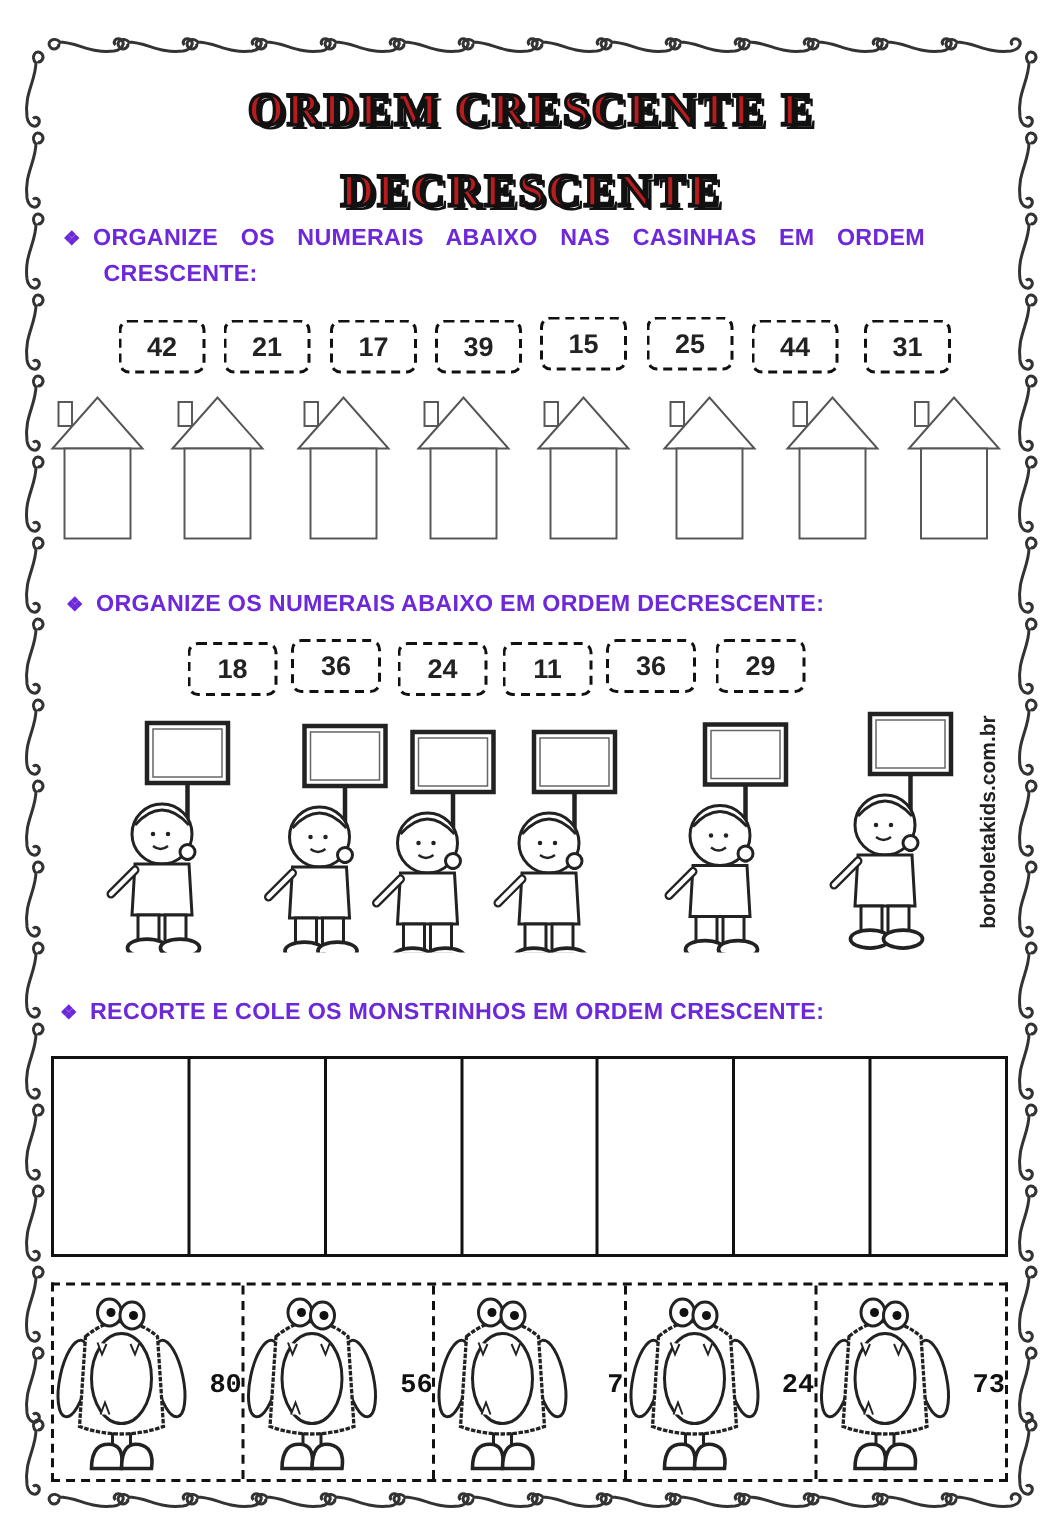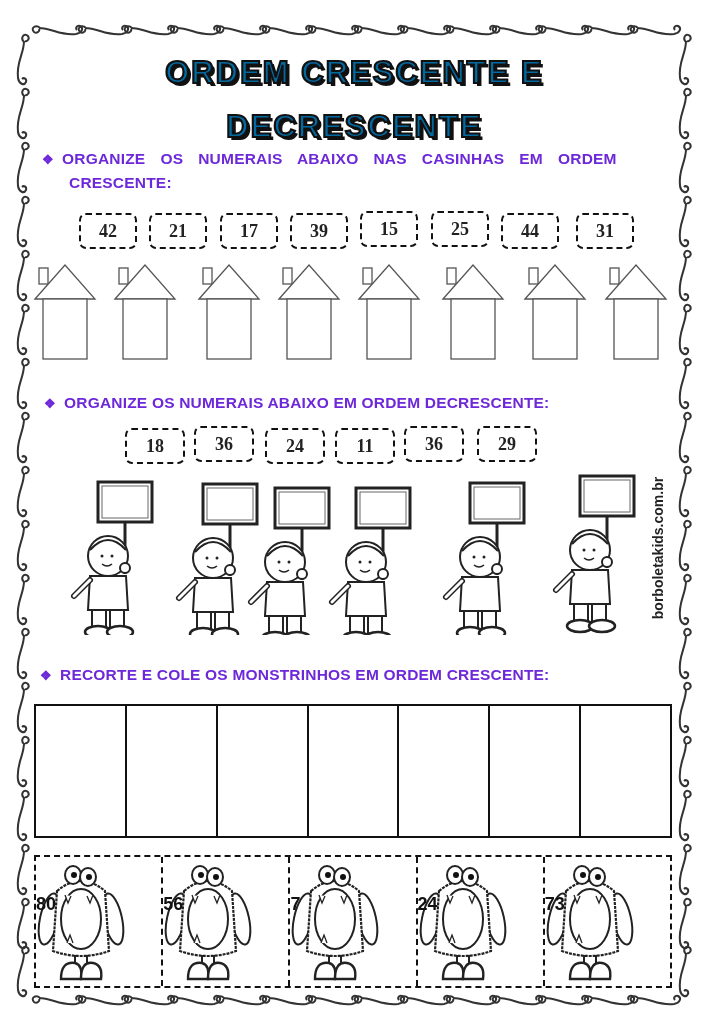--- a/index.html
+++ b/index.html
@@ -1,31 +1,31 @@
 <!DOCTYPE html>
 <html><head>
 <meta charset="utf-8">
 <style>
   html,body{margin:0;padding:0;background:#fff;}
   body{width:709px;height:1024px;position:relative;overflow:hidden;font-family:"Liberation Sans",sans-serif;color:#111;}
   .abs{position:absolute;}
   svg{display:block;}
-  .title{position:absolute;left:0;width:709px;text-align:center;font-family:Liberation Sans, sans-serif;font-weight:bold;font-size:31px;letter-spacing:2px;color:#0369a1;
+  .title{position:absolute;left:0;width:709px;text-align:center;font-family:Liberation Serif, serif;font-weight:bold;font-size:31px;letter-spacing:2px;color:#b91c1c;
     -webkit-text-stroke:2.2px #111;text-shadow:3px 3px 0 #111;line-height:38px;}
   .instr{position:absolute;font-family:"Liberation Sans",sans-serif;font-weight:bold;font-size:15.5px;color:#6d28d9;letter-spacing:0.2px;}
   .bullet{display:inline-block;width:20px;font-size:13px;}
   .numbox{position:absolute;width:58px;height:36px;border:2.5px dashed #111;border-radius:7px;box-sizing:border-box;
-    display:flex;align-items:center;justify-content:center;font-family:Liberation Serif, serif;font-weight:bold;font-size:18px;color:#222;}
+    display:flex;align-items:center;justify-content:center;font-family:Liberation Sans, sans-serif;font-weight:bold;font-size:18px;color:#222;}
   .pastegrid{position:absolute;left:34px;top:704px;width:638px;height:134px;border:2.5px solid #111;box-sizing:border-box;display:flex;}
   .pastecell{flex:1;border-right:2.5px solid #111;}
   .pastecell:last-child{border-right:none;}
   .cutrow{position:absolute;left:34px;top:855px;width:638px;height:133px;border:2px dashed #111;box-sizing:border-box;display:flex;}
   .cutcell{flex:1;border-right:2px dashed #111;position:relative;}
   .cutcell:last-child{border-right:none;}
-  .monster-num{position:absolute;left:0;right:0;top:37px;text-align:left;font-weight:bold;font-size:18px;font-family:Liberation Sans, sans-serif;}
+  .monster-num{position:absolute;left:0;right:0;top:57px;text-align:right;font-weight:bold;font-size:18px;font-family:Liberation Mono, monospace;}
   .watermark{position:absolute;left:658px;top:548px;transform:rotate(-90deg);transform-origin:center;font-family:"Liberation Sans",sans-serif;font-weight:bold;font-size:14px;color:#222;white-space:nowrap;width:0;}
   .watermark span{position:absolute;left:-80px;top:-8px;width:160px;text-align:center;}
 </style>
 </head>
 <body>
 
 <svg class="abs" data-name="decorative-swirl-border" style="left:0;top:0" width="709" height="1024" viewBox="0 0 709 1024">
   <defs>
     <g id="hswirl">
       <path d="M4,2 c-4,-4 -10,0 -6,4 c3,2 6,-1 5,-3 M3,2 C16,2 24,10 40,8 c6,-1 8,-6 4,-8 c-3,-1 -5,2 -3,4" fill="none" stroke="#333" stroke-width="2"></path>

